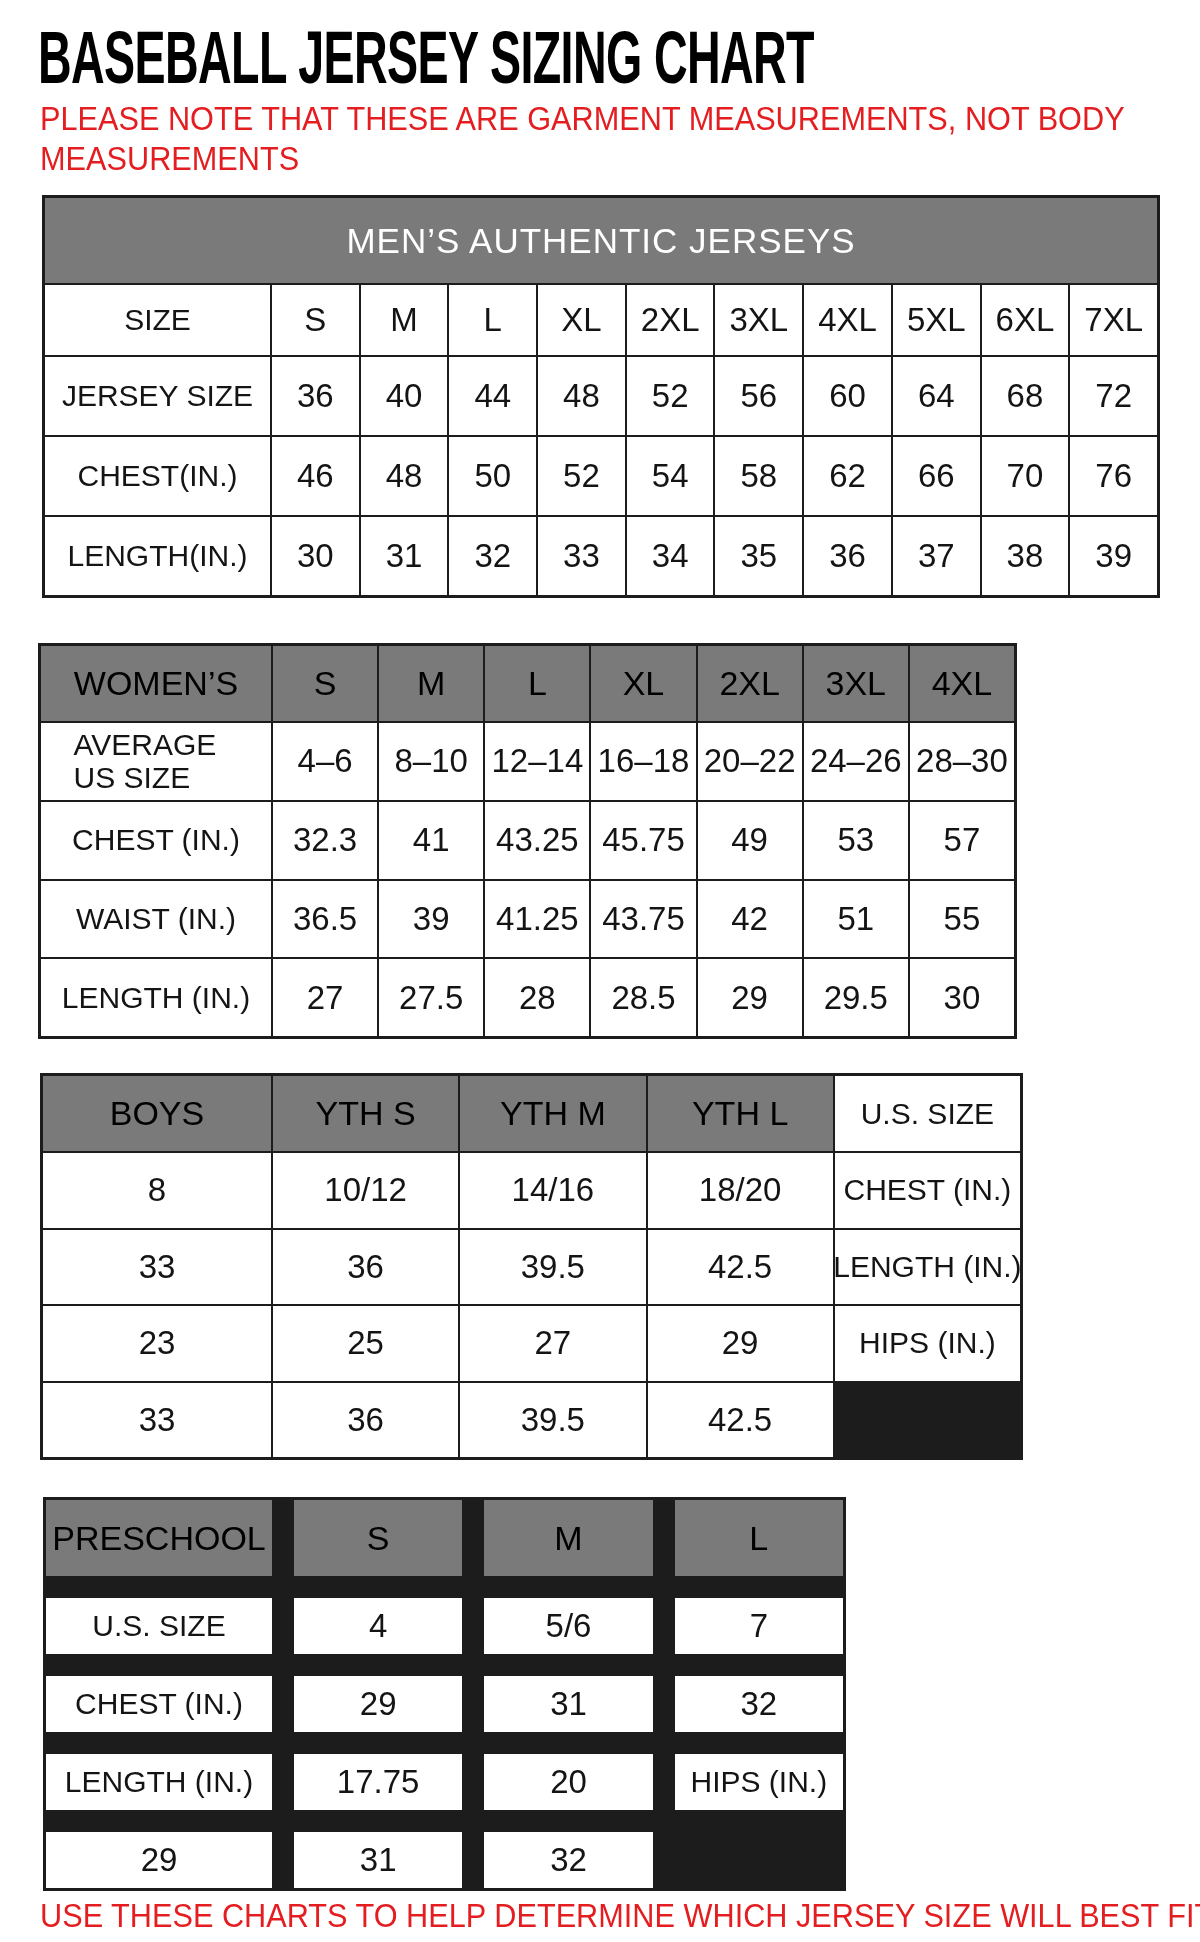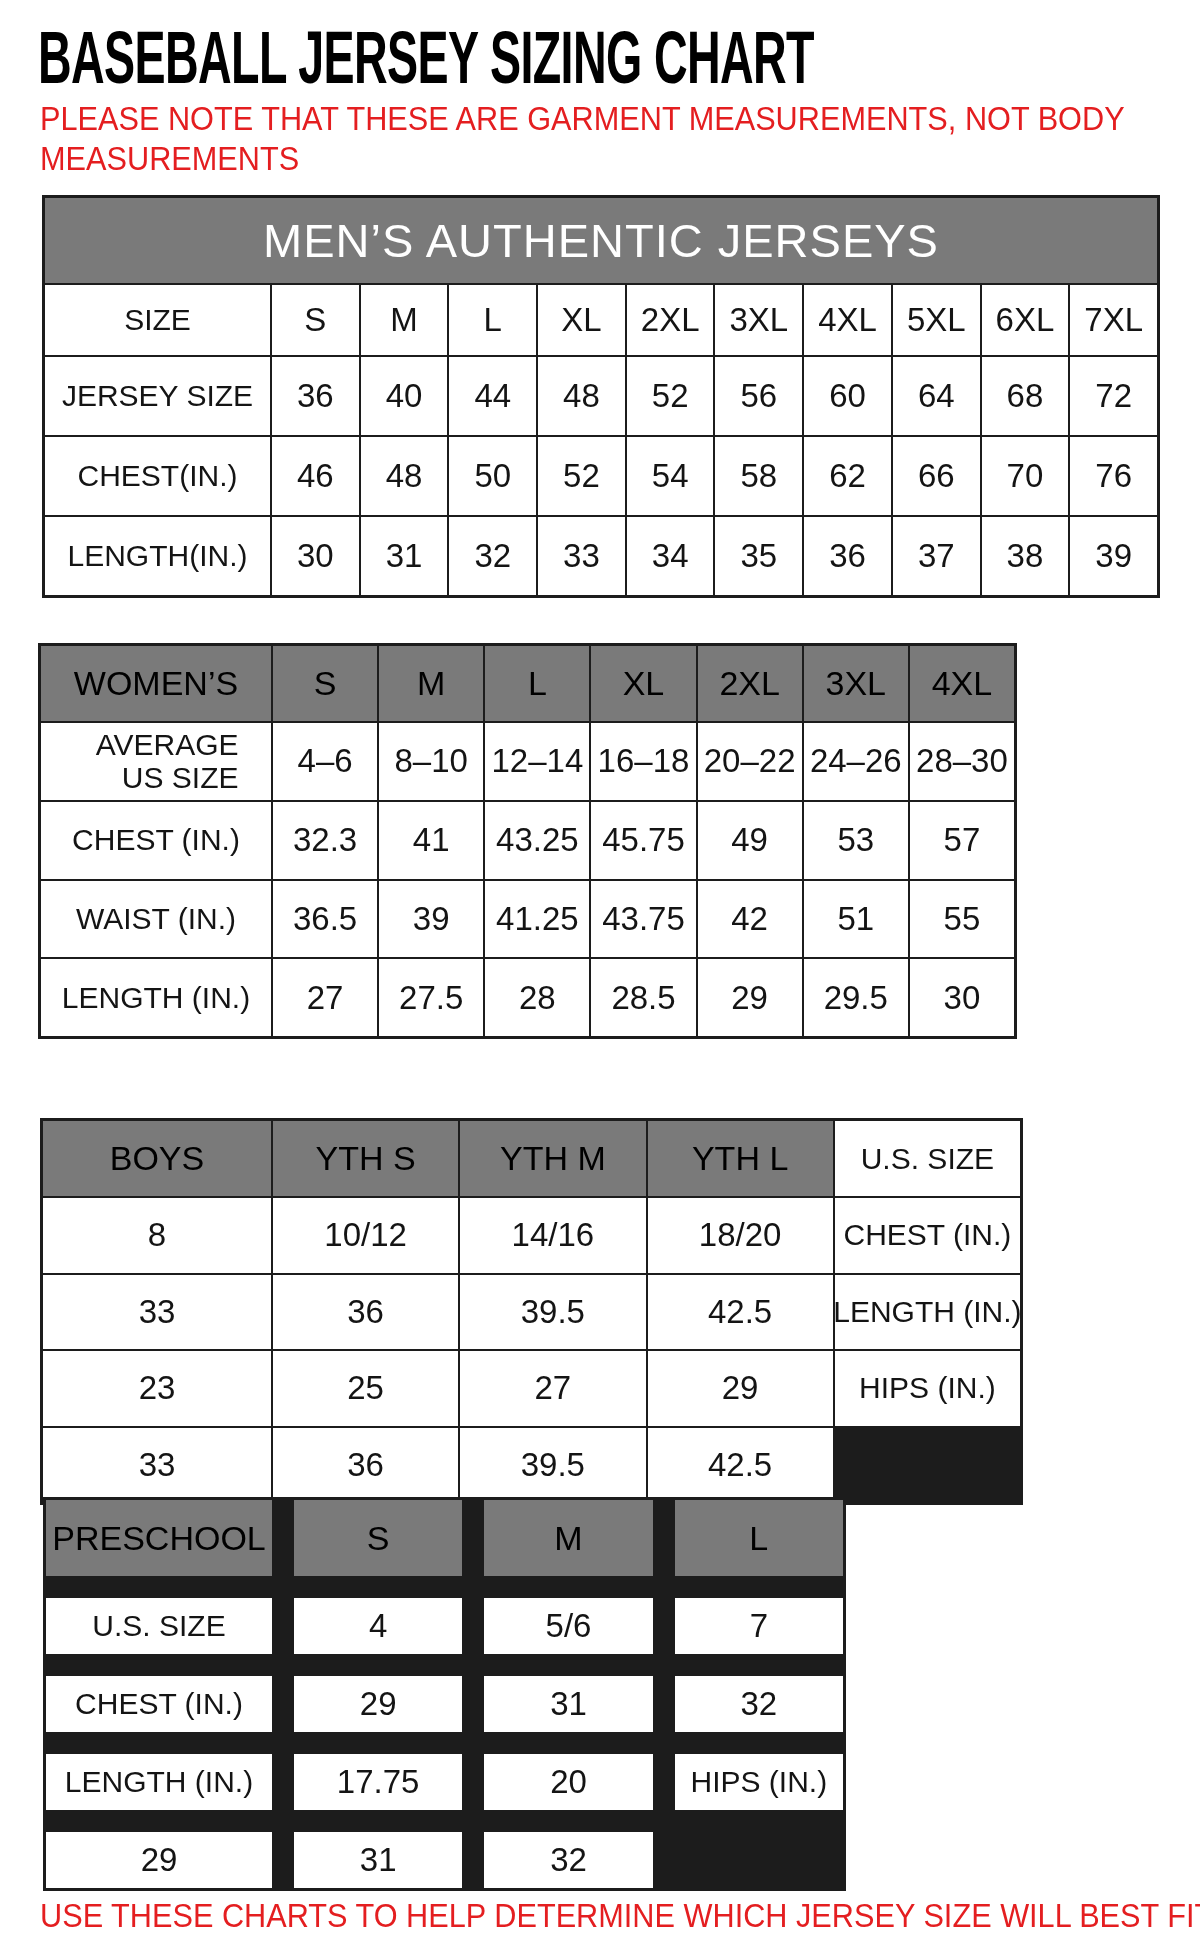--- a/index.html
+++ b/index.html
@@ -11,33 +11,33 @@
   .note{position:absolute;left:40px;top:99px;color:#e41e20;font-size:33px;
        line-height:40px;transform:scaleX(0.93);transform-origin:left top;white-space:nowrap;}
   .footer-note{position:absolute;left:40px;top:1897px;color:#e41e20;font-size:33px;
        line-height:38px;transform:scaleX(0.93);transform-origin:left top;white-space:nowrap;}
   .tbl{position:absolute;display:grid;background:#1c1c1c;gap:2px;padding:3px;
        box-sizing:border-box;}
   .cell{background:#fff;display:flex;align-items:center;justify-content:center;
        color:#141414;font-size:33px;white-space:nowrap;overflow:hidden;}
   .lbl{font-size:30px;}
   .hdr{background:#7a7a7a;color:#000000;font-size:34px;}
-  .banner{grid-column:1 / -1;background:#7a7a7a;color:#fff;font-size:47px;
+  .banner{grid-column:1 / -1;background:#7a7a7a;color:#fff;font-size:35px;
        letter-spacing:1px;text-align:center;}
-  .wrap{white-space:normal;text-align:right;line-height:1.1;}
+  .wrap{white-space:normal;text-align:left;line-height:1.1;}
   .wrap span{display:inline-block;max-width:165px;}
   #mens{left:42px;top:195px;width:1118px;height:403px;
        grid-template-columns:225px repeat(10,1fr);
        grid-template-rows:85px 70px 1fr 1fr 1fr;}
   #womens{left:38px;top:643px;width:979px;height:396px;
        grid-template-columns:230px repeat(7,1fr);
        grid-template-rows:75px 1fr 1fr 1fr 1fr;}
   #boys{left:40px;top:1073px;width:983px;height:387px;
        grid-template-columns:228px repeat(4,1fr);
-       grid-template-rows:75px 1fr 1fr 1fr 1fr;margin-top:45px;}
+       grid-template-rows:75px 1fr 1fr 1fr 1fr;}
   #preschool{left:43px;top:1497px;width:803px;height:394px;
        grid-template-columns:226px repeat(3,1fr);
        grid-template-rows:76px 1fr 1fr 1fr 1fr;gap:22px;}
 </style>
 </head>
 <body>
 
 <div class="page-title">BASEBALL JERSEY SIZING CHART</div>
 
 <div class="note">

